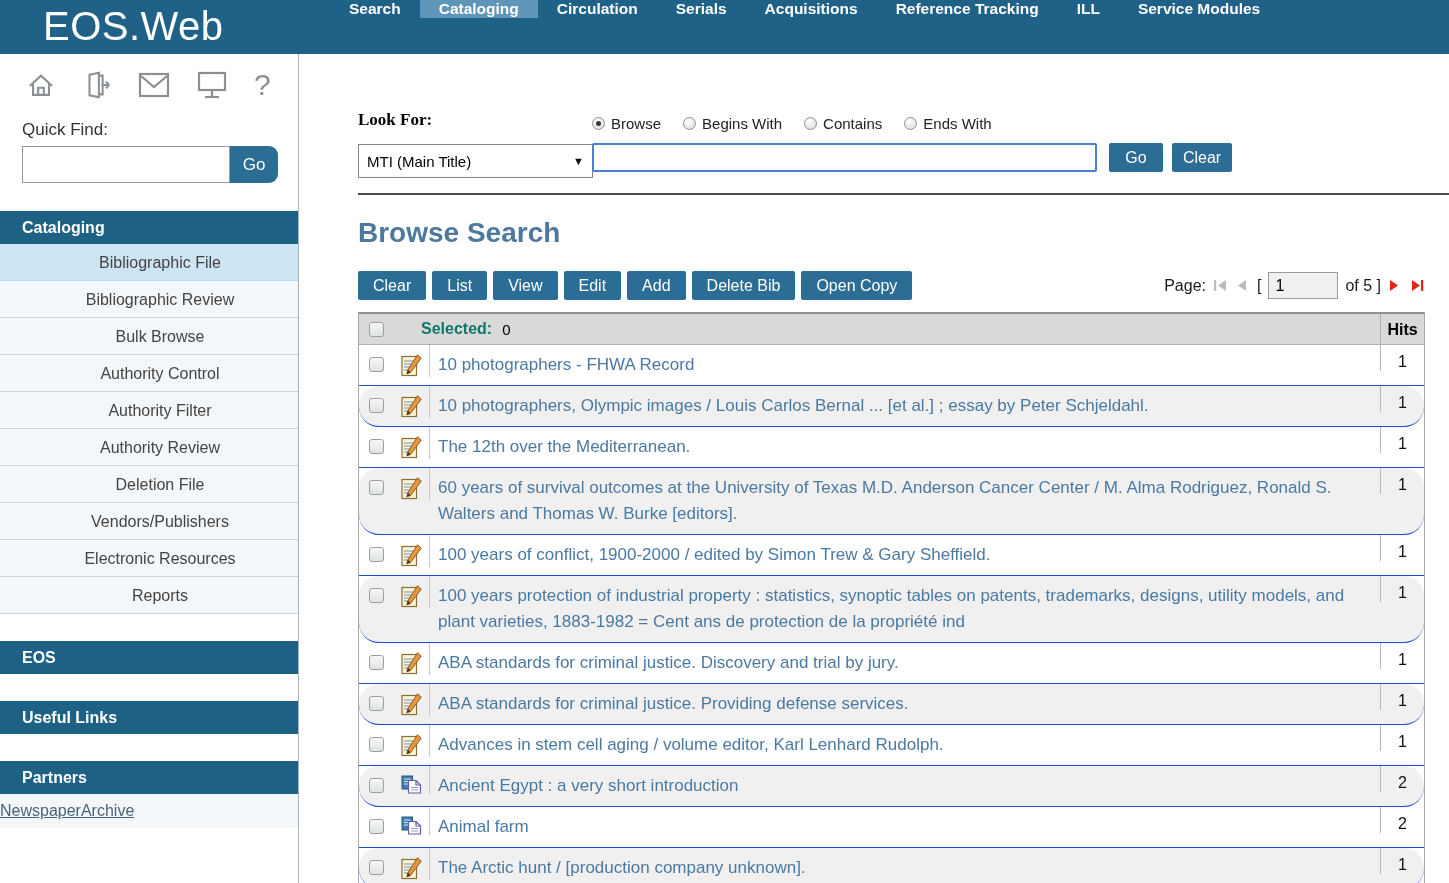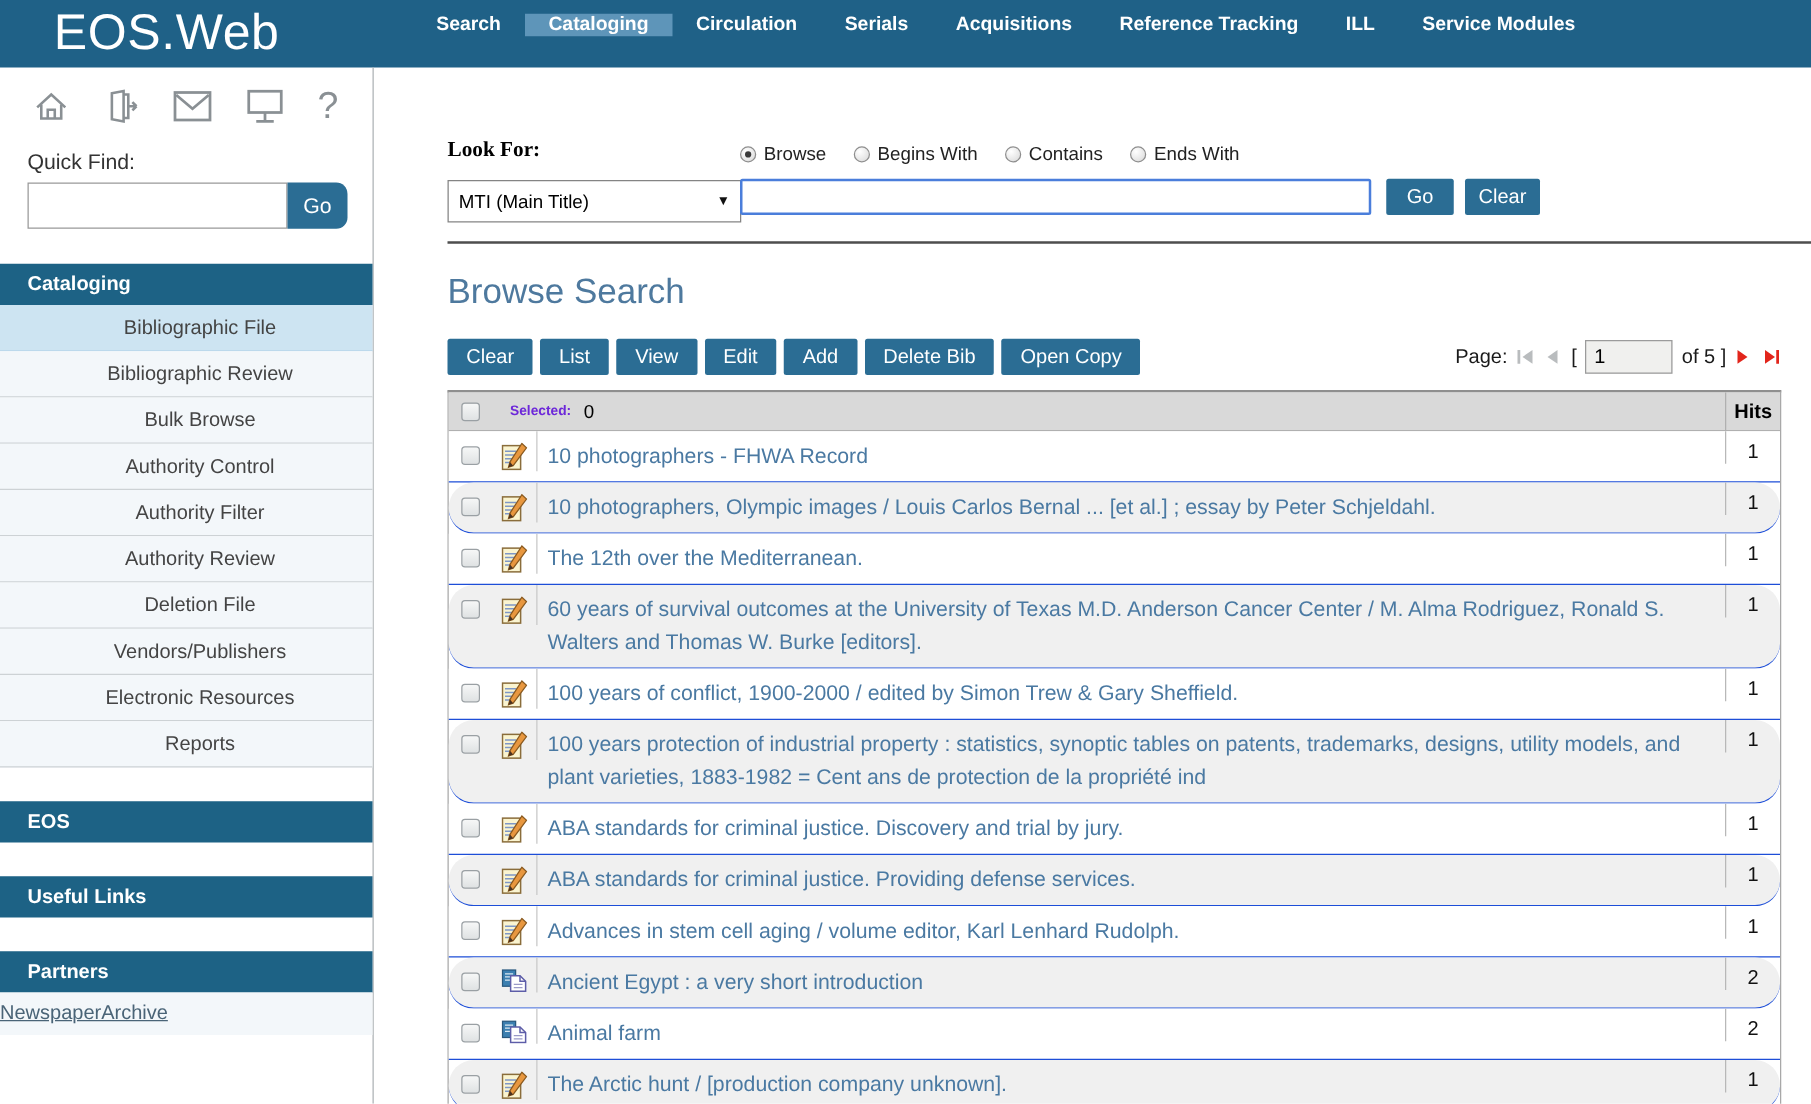--- a/index.html
+++ b/index.html
@@ -5,21 +5,21 @@
   * { margin:0; padding:0; box-sizing:border-box; }
   html,body { width:1449px; height:883px; overflow:hidden; background:#fff;
               font-family:"Liberation Sans", sans-serif; }
 
   
   .navbar { height:54px; background:#1f6187; display:flex; align-items:flex-start;padding-left:30px; }
   .logo { width:300px; color:#fff; font-size:40px; line-height:52px; padding-left:13px;
           font-weight:400; letter-spacing:.5px; }
   .nav-items { display:flex; }
   .nav-item { color:#fff; font-weight:bold; font-size:15.5px; padding:0 19px;
-              display:flex; align-items:center; cursor:pointer; white-space:nowrap;margin-top:11px; }
+              display:flex; align-items:center; cursor:pointer; white-space:nowrap; }
   .nav-item.active { background:#5e95b9; }
 
   
   .layout { display:flex; height:829px; }
   .sidebar { width:299px; border-right:1px solid #adb2b5; flex:none; }
   .main { flex:1; padding-left:59px; }
 
   
   .icon-row { display:flex; align-items:center; gap:26px; padding:16px 0 8px 26px; }
   .sb-icon { display:flex; align-items:center; cursor:pointer; }
@@ -56,35 +56,35 @@
   .query-row { display:flex; margin-top:7px; align-items:center; }
   .query-input { width:505px; height:29px; border:2px solid #4a7edb; font-size:16px;
                  padding:0 6px; outline:none; border-radius:2px; }
   .btn { background:#2b6d94; color:#fff; border:none; font-size:16px; height:29px;
          border-radius:2px; cursor:pointer; font-family:inherit; }
   .go-btn { width:54px; margin-left:12px; }
   .clear-btn { width:60px; margin-left:9px; }
   .rule { height:2px; background:#4e4e4e; margin-top:15px; }
 
   
-  .page-title { margin-top:22px; font-size:28px; color:#4e799e; font-weight:400; }
+  .page-title { margin-top:22px; font-size:28px; color:#4e799e; font-weight:700; }
   .toolbar-row { display:flex; align-items:center; margin-top:22px; width:1067px; }
   .tb-btn { padding:0 15px; margin-right:6px; }
   .pagination { margin-left:auto; display:flex; align-items:center; font-size:16px;
                 color:#1a1a1a; gap:7px; }
   .pg-icon { display:flex; cursor:pointer; }
   .pg-input { width:70px; height:27px; background:#f0f0ee; border:1px solid #9b9b9b;
               font-size:16px; padding:0 6px; outline:none; }
 
   .grid { width:1067px; margin-top:12px; border:1px solid #a8a8a8; border-top:2px solid #8f8f8f; }
   .ghead { display:flex; background:#d9d9d9; height:31px; align-items:center;
            border-bottom:1px solid #b0b0b0; }
   .col-cb { width:34px; flex:none; display:flex; justify-content:center; align-items:center; }
   .col-icon { width:37px; flex:none; display:flex; justify-content:center; align-items:center; }
-  .sel-label { font-weight:bold; font-size:11px; margin-left:15px; color:#6d28d9; }
+  .sel-label { font-weight:bold; font-size:16px; margin-left:28px; color:#0f766e; }
   .sel-count { font-size:15px; margin-left:10px; color:#000; }
   .hits-h { margin-left:auto; width:44px; flex:none; text-align:center; font-weight:bold;
             font-size:16px; color:#000; align-self:stretch; line-height:31px;
             border-left:1px solid #b0b0b0; }
   .grow { display:flex; border-bottom:1px solid #1d4ed8; background:#fff; align-items:flex-start;
           min-height:40px; }
   .grow.alt { background:#f0f0f0;border-radius:20px; }
   .grow .col-cb { align-items:flex-start; padding-top:12px; }
   .grow .col-icon { align-items:flex-start; padding-top:9px; border-right:1px solid #c8c8c8; }
   .row-title { flex:1; padding:7px 10px 7px 8px; font-size:17px; color:#4a79a2;

